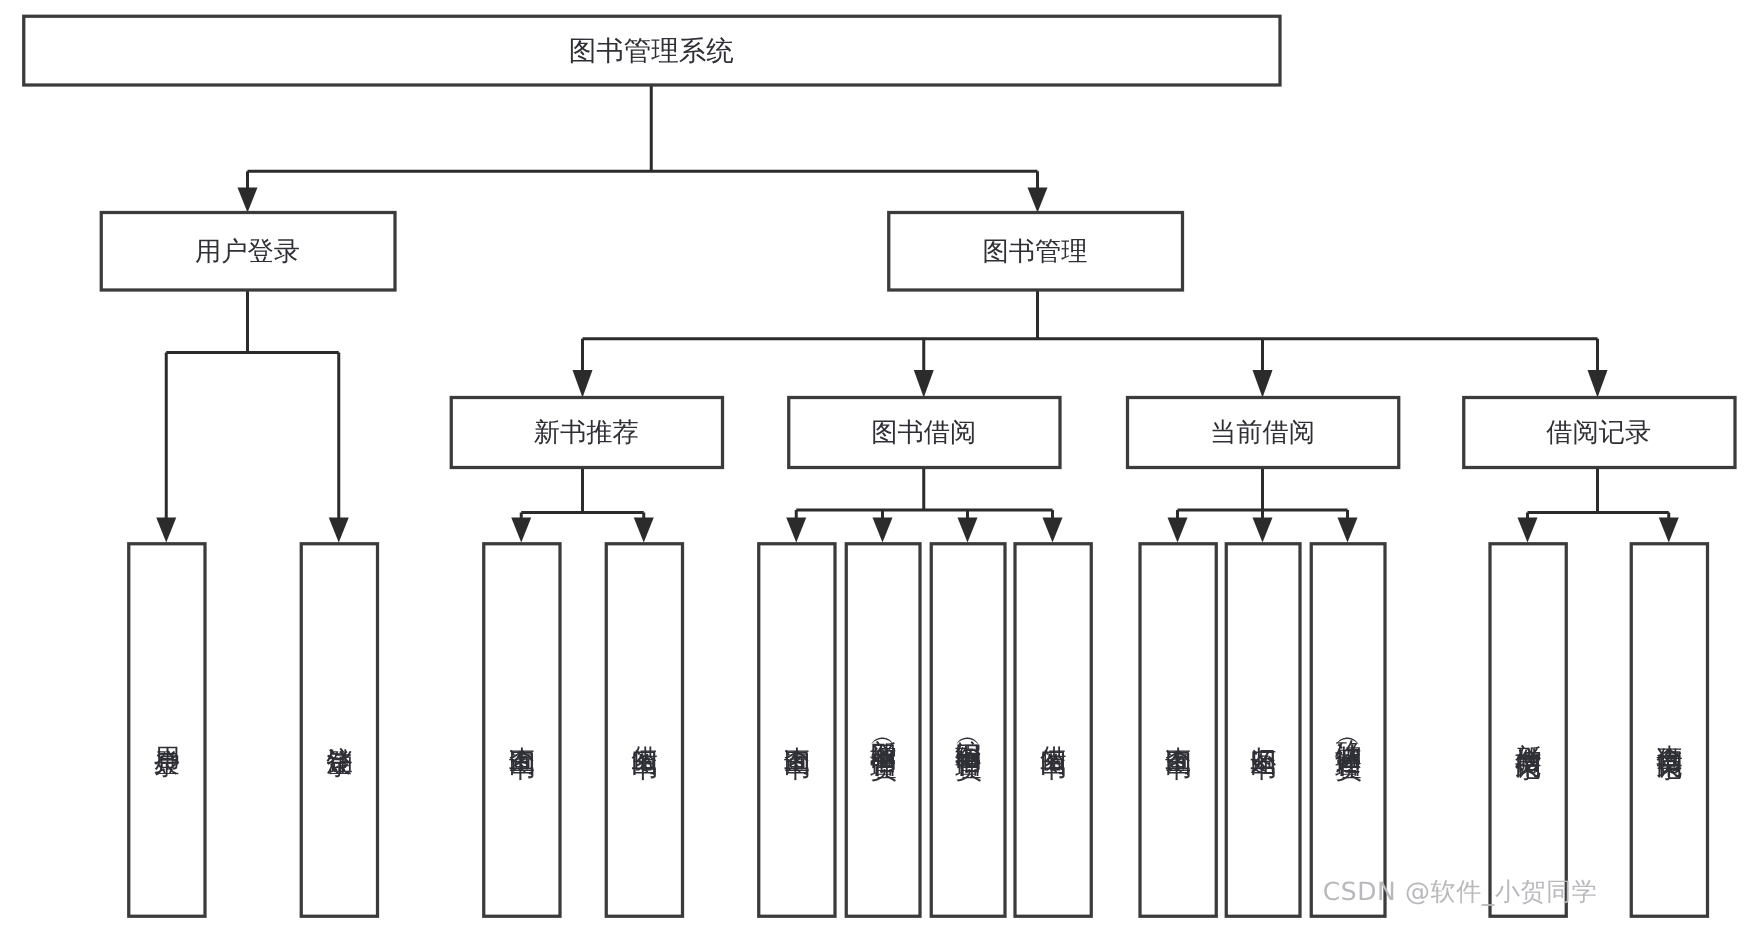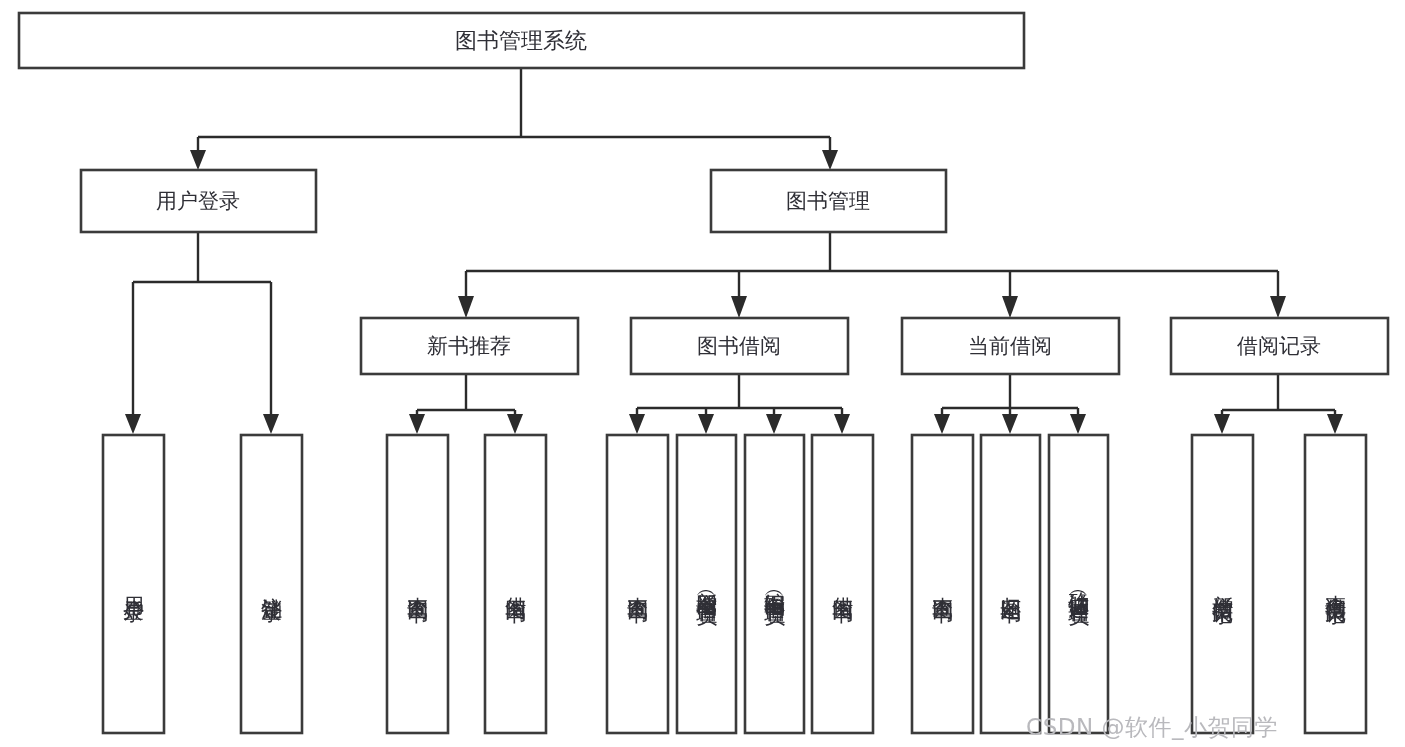--- a/index.html
+++ b/index.html
@@ -32,23 +32,23 @@
     font-size:21px;
     line-height:1.06;
     letter-spacing:2px;
     color:#2f2f36;
     white-space:nowrap;
     pointer-events:none;
   }
   #watermark{
     position:absolute;
     right:8px;
-    bottom:4px;
-    font-family:"DejaVu Sans","Liberation Sans",sans-serif;
-    font-size:23px;
+    bottom:20px;
+    font-family:"DejaVu Sans","Liberation Sans",sans-serif;
+    font-size:20px;
     color:#b9b9bd;
     letter-spacing:0.5px;
     white-space:nowrap;
   }
 </style>
 </head>
 <body>
 
 <div id="diagram-root">
 

